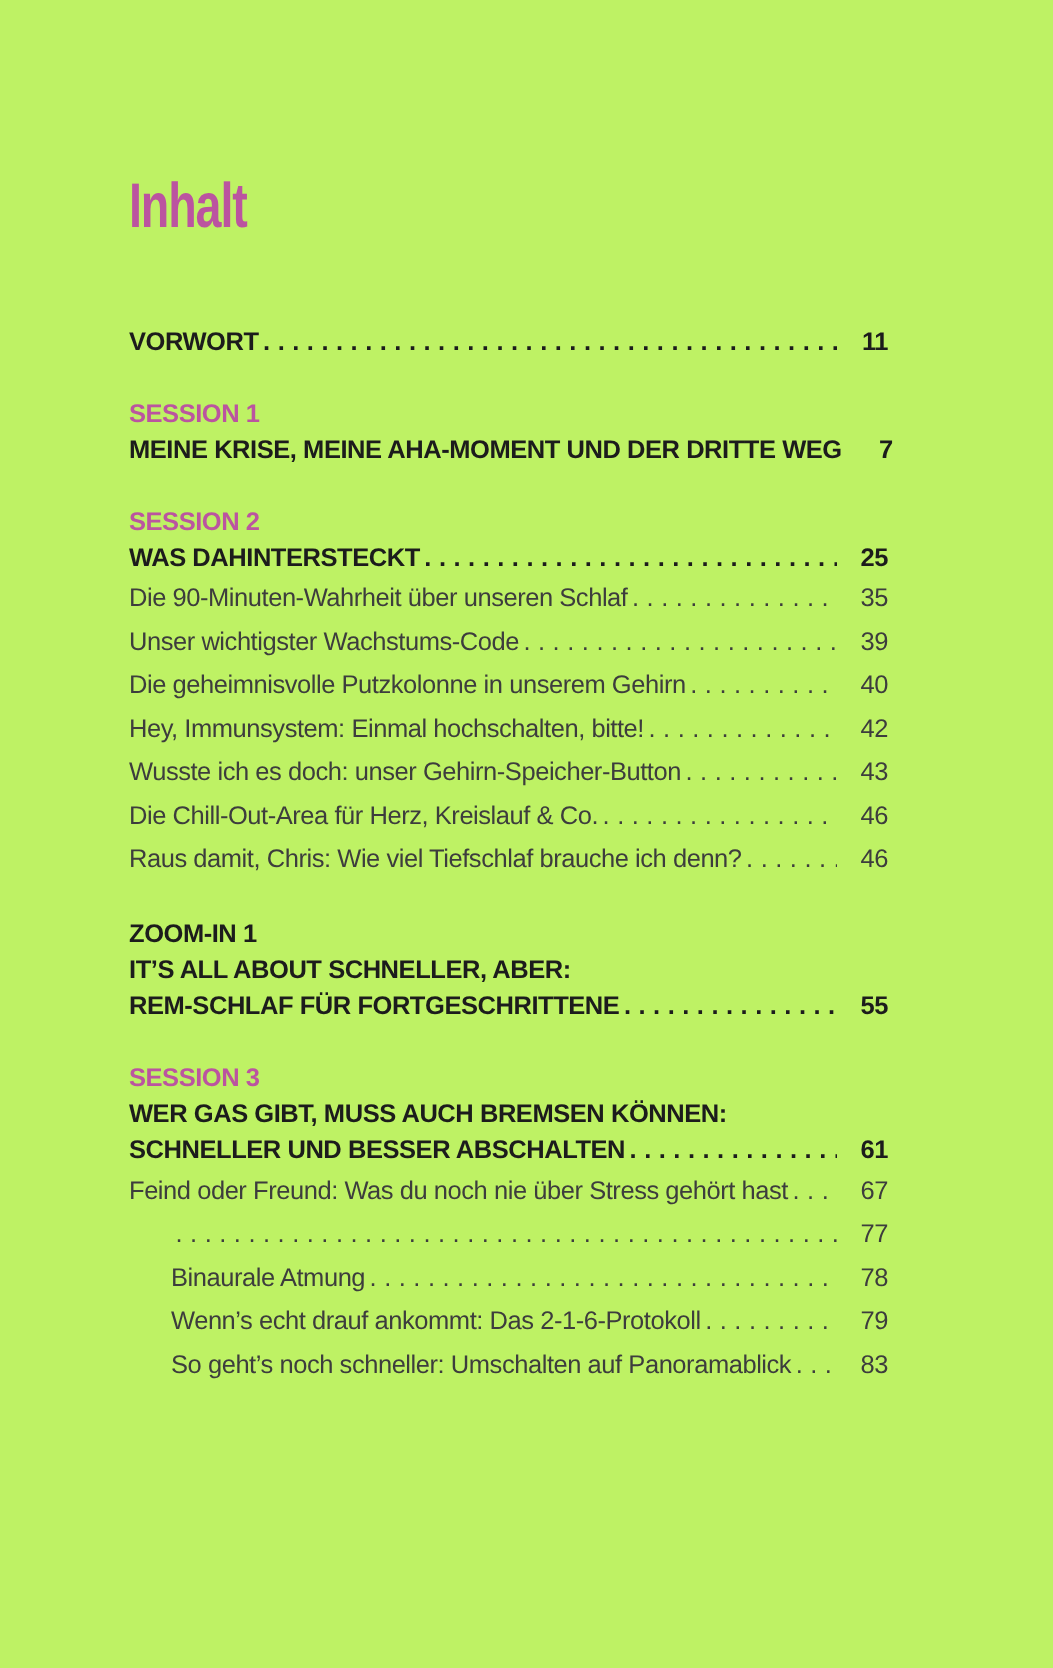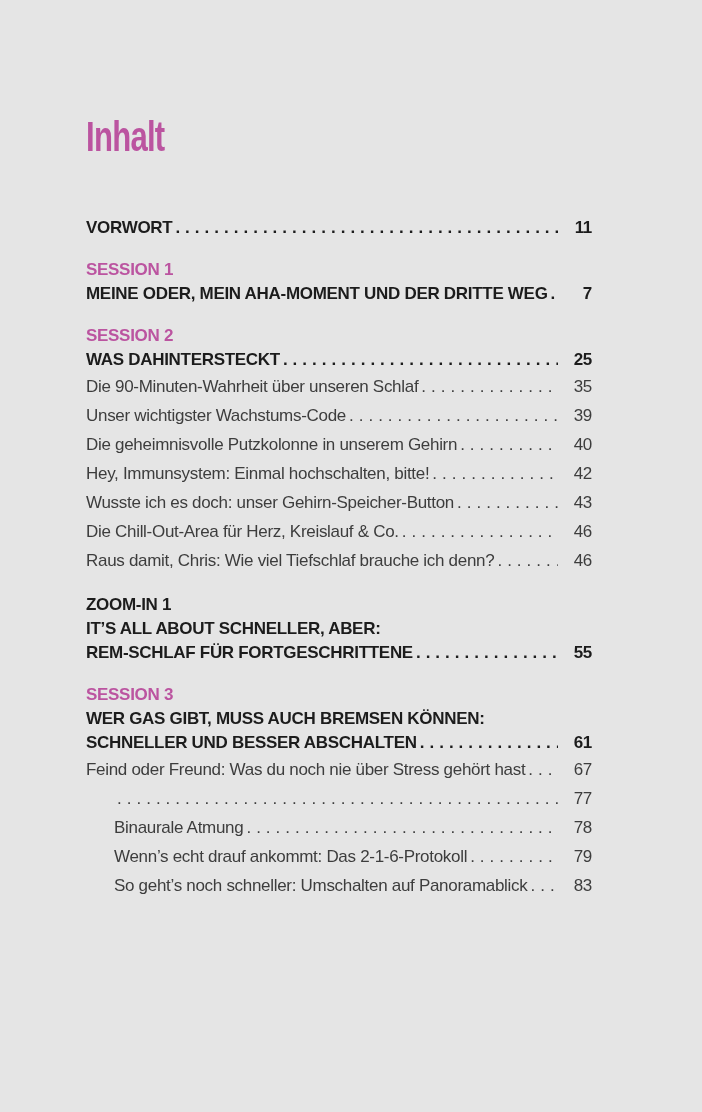--- a/index.html
+++ b/index.html
@@ -5,21 +5,21 @@
   * { margin: 0; padding: 0; box-sizing: border-box; }
   html, body { background: #ffffff; }
   body {
     width: 702px; height: 1112px;
     font-family: "Liberation Sans", sans-serif;
     overflow: hidden;
   }
   .page {
     position: relative;
     width: 702px; height: 1112px;
-    background: #e5e5e5;
+    background: #bef264;
     padding: 116px 110px 0 86px;
   }
   .doc-title {
     display: inline-block;
     font-size: 42px;
     font-weight: bold;
     letter-spacing: -1px;
     color: #bb54a0;
     line-height: 42px;
     transform: scaleX(0.74);
@@ -37,21 +37,21 @@
     white-space: nowrap;
   }
   .row.b {
     font-weight: bold;
     color: #1c1c1c;
     line-height: 24px;
   }
   .row.label { font-weight: bold; line-height: 24px; }
   .row.pink span { color: #bb54a0; }
   .row.dark { color: #1c1c1c; }
-  .section { margin-top: 18px; }
+  .section { margin-top: 24px; }
   .row.indent { padding-left: 28px; }
   .t { flex: 0 0 auto; }
   .leader {
     flex: 1 1 auto;
     overflow: hidden;
     min-width: 0;
     white-space: nowrap;
   }
   .leader::after {
     content: "..........................................................................................";
@@ -77,21 +77,21 @@
       <span class="t">VORWORT</span>
       <span class="leader"></span>
       <span class="pg">11</span>
     </div>
 
     <div class="section">
       <div class="row label pink">
         <span class="t">SESSION 1</span>
       </div>
       <div class="row b">
-        <span class="t">MEINE ODER, MEIN AHA-MOMENT UND DER DRITTE WEG</span>
+        <span class="t">MEINE KRISE, MEINE AHA-MOMENT UND DER DRITTE WEG</span>
         <span class="leader"></span>
         <span class="pg">7</span>
       </div>
     </div>
 
     <div class="section">
       <div class="row label pink">
         <span class="t">SESSION 2</span>
       </div>
       <div class="row b">

